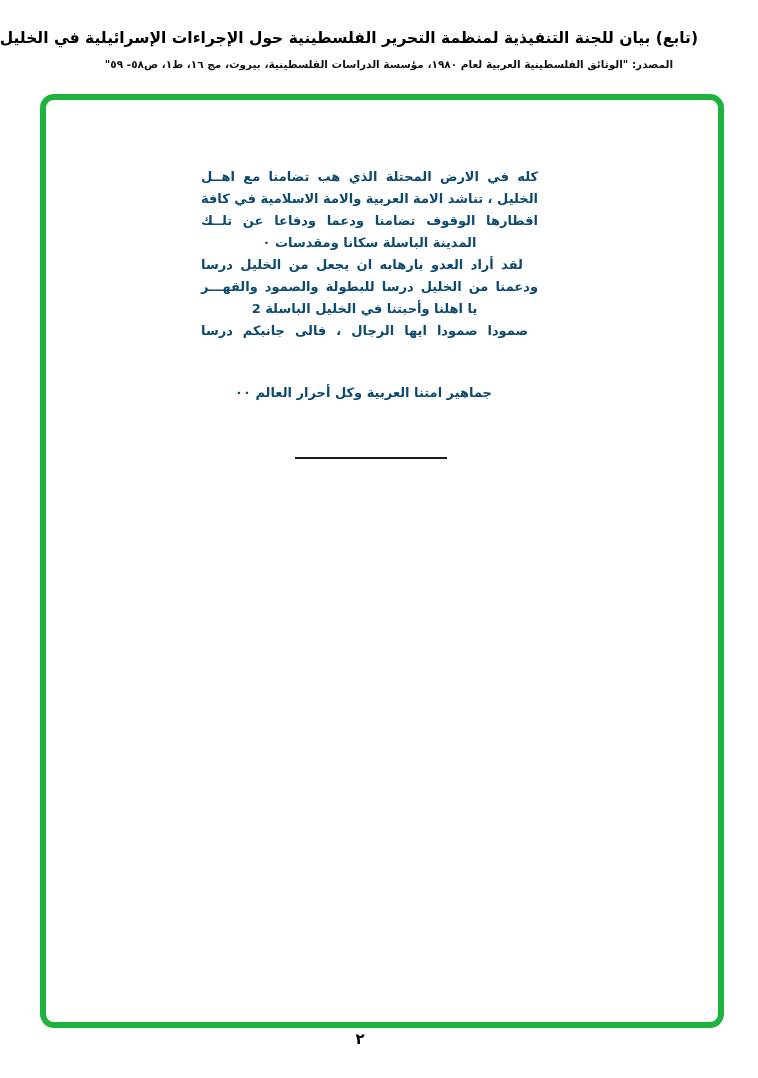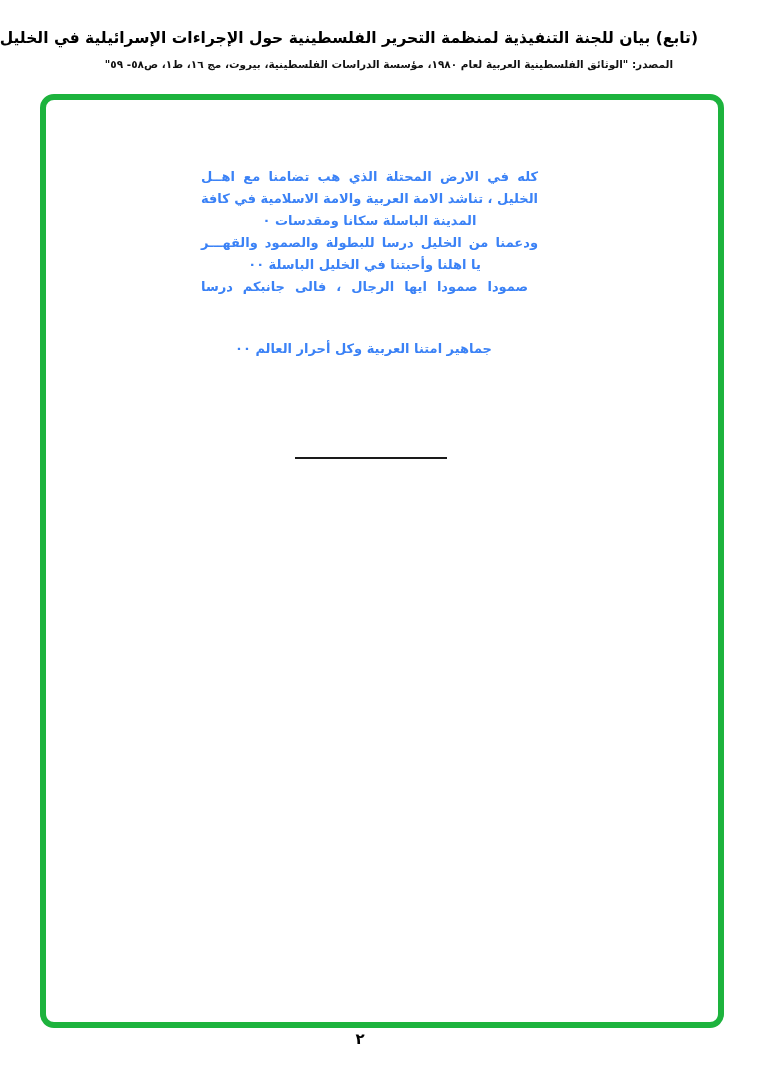--- a/index.html
+++ b/index.html
@@ -53,21 +53,21 @@
   }
 
   
   .body-text {
     position: absolute;
     left: 201px; top: 166px;
     width: 337px;
     direction: rtl;
     font-size: 13px;
     font-weight: bold;
-    color: #3b82f6;
+    color: #0c4a6e;
   }
   .text-line {
     height: 22px;
     line-height: 22px;
     white-space: nowrap;
     text-align: center;       
     overflow: visible;
   }
   .text-line.j {             
     text-align: justify;
@@ -102,22 +102,24 @@
 <div class="page-header">
   <div class="doc-title">(تابع)  بيان للجنة التنفيذية لمنظمة التحرير الفلسطينية حول الإجراءات الإسرائيلية في الخليل</div>
   <div class="doc-source">المصدر: "الوثائق الفلسطينية العربية لعام ١٩٨٠،  مؤسسة الدراسات الفلسطينية، بيروت، مج ١٦، ط١، ص٥٨- ٥٩"</div>
 </div>
 
 <div class="highlight-frame" style="border-color: rgb(29, 179, 61);"></div>
 
 <div class="body-text">
   <div class="text-line j">كله في الارض المحتلة الذي هب تضامنا مع اهــل</div>
   <div class="text-line j">الخليل ، تناشد الامة العربية والامة الاسلامية في كافة</div>
+  <div class="text-line j">اقطارها الوقوف تضامنا ودعما ودفاعا عن تلــك</div>
   <div class="text-line">المدينة الباسلة سكانا ومقدسات ٠</div>
+  <div class="text-line j ind-lg">لقد أراد العدو بارهابه ان يجعل من الخليل درسا</div>
   <div class="text-line j">ودعمنا من الخليل درسا للبطولة والصمود والقهـــر</div>
-  <div class="text-line ind-sm">يا اهلنا وأحبتنا في الخليل الباسلة ٠٠</div>
+  <div class="text-line ind-sm">يا اهلنا وأحبتنا في الخليل الباسلة 2</div>
   <div class="text-line j ind-sm">صمودا صمودا ايها الرجال ، فالى جانبكم درسا</div>
   <div class="text-line ind-md">جماهير امتنا العربية وكل أحرار العالم ٠٠</div>
 </div>
 
 <div class="section-divider"></div>
 
 <div class="page-number">٢</div>
 
 </body></html>

